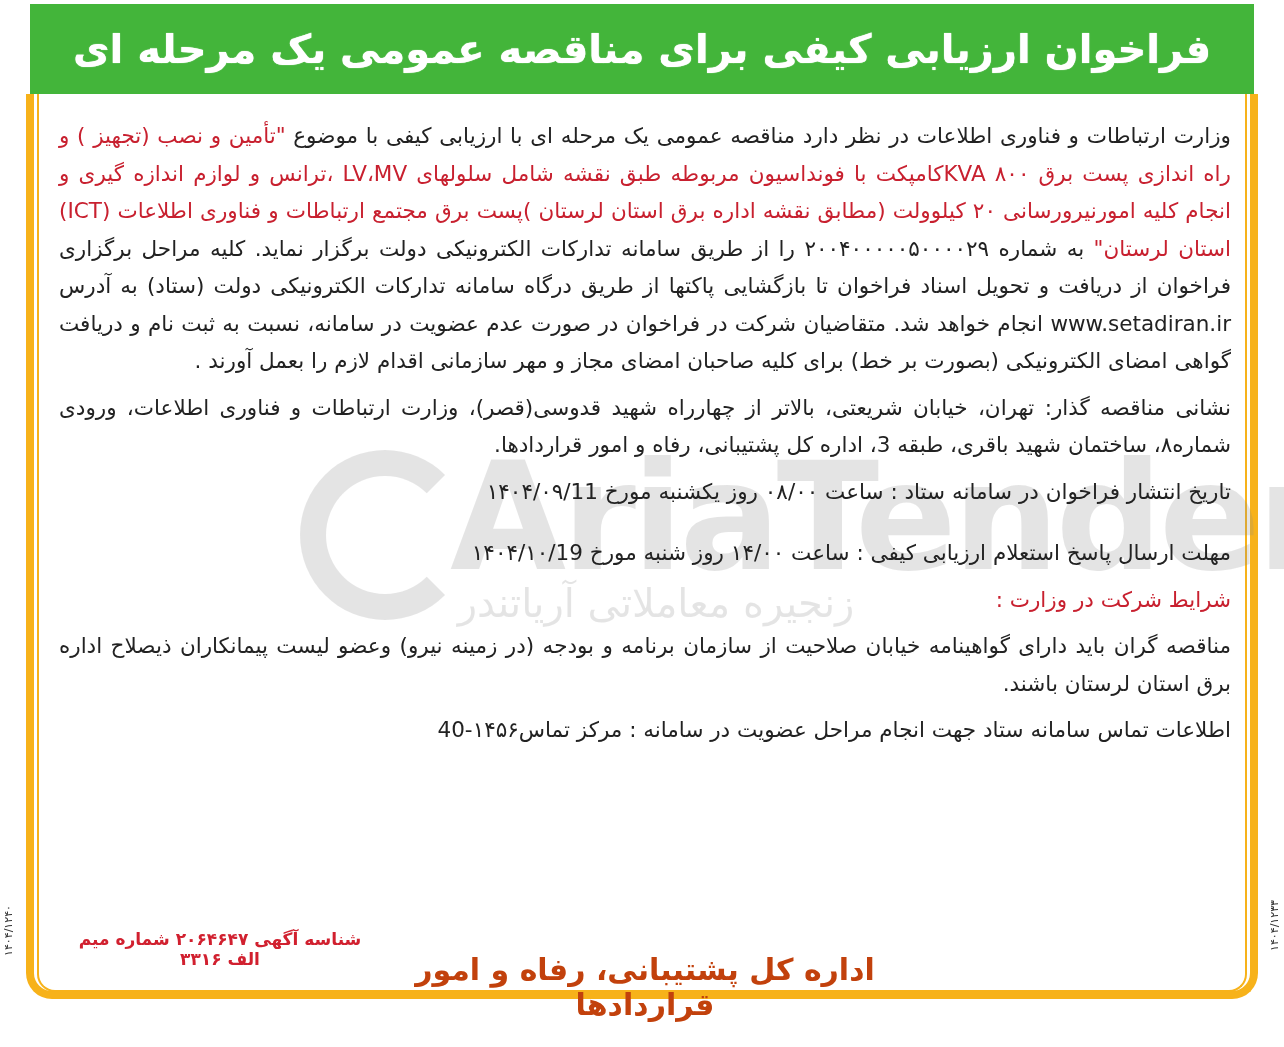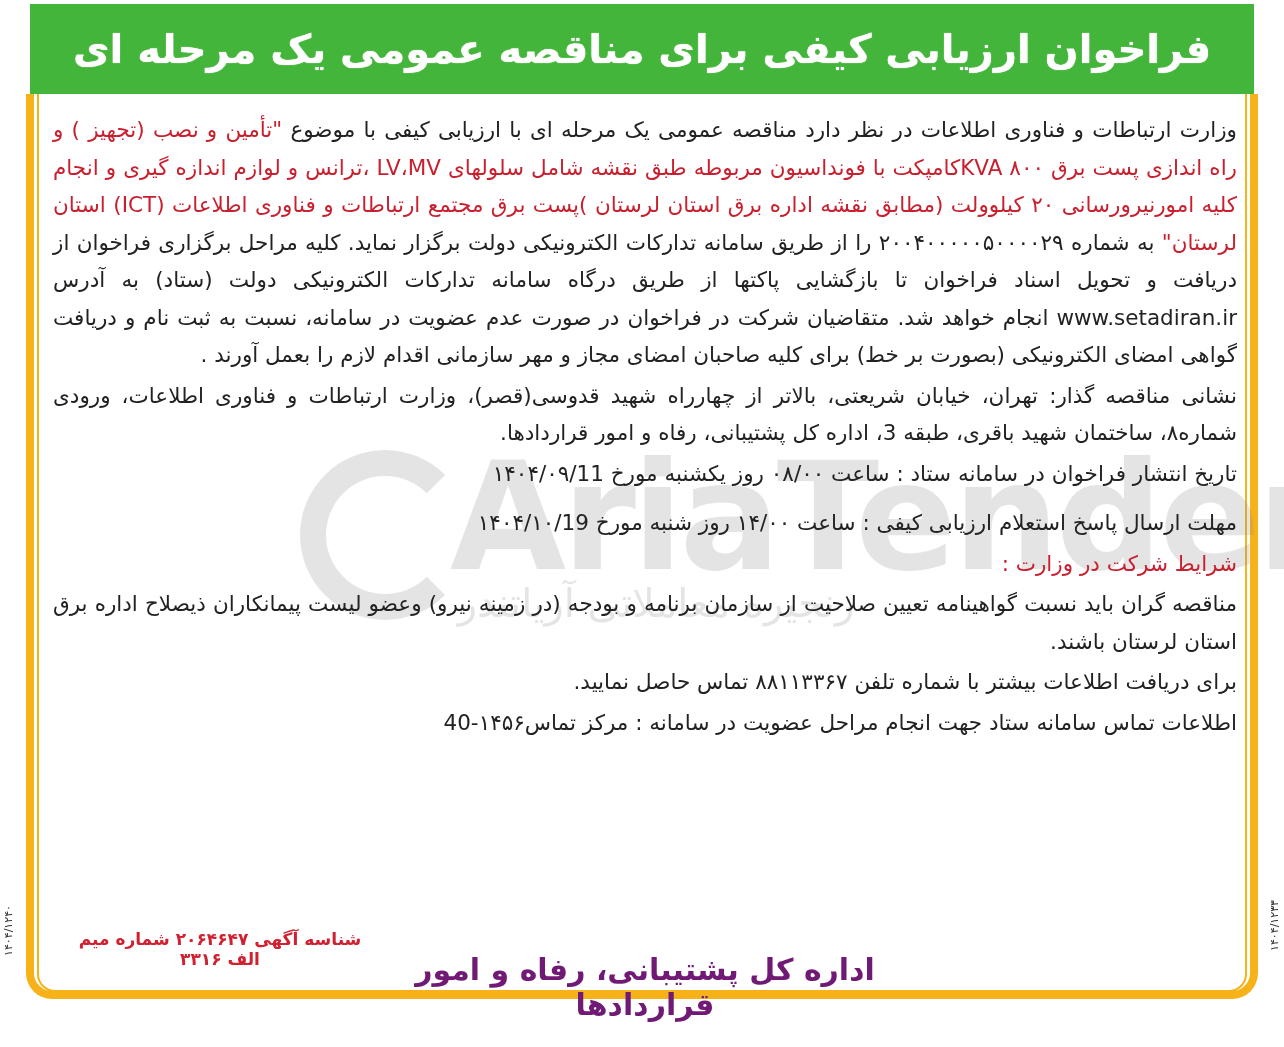--- a/index.html
+++ b/index.html
@@ -51,28 +51,28 @@
       font-size: 40px; color: #8a8a8a; direction: rtl; letter-spacing: 14px;
     }
 
     
     .content {
       position: absolute; left: 50px; top: 108px; width: 1190px;
       direction: rtl; text-align: justify; color: #222222;
       font-size: 21.5px; line-height: 37.5px;
       font-family: "DejaVu Sans", sans-serif;
     }
-    .content p { margin: 3px; }
+    .content p { margin: 9px; }
     .red { color: #c8202f; }
     .gap { height: 6px; }
 
     
     .footer-title {
       position: absolute; left: 380px; top: 952px; width: 530px; text-align: center;
-      direction: rtl; font-size: 30px; font-weight: bold; color: #701a75;
+      direction: rtl; font-size: 30px; font-weight: bold; color: #c2410c;
     }
     .footer-id {
       position: absolute; left: 60px; top: 929px; width: 320px; text-align: center;
       direction: rtl; font-size: 17px; font-weight: bold; color: #d1202f;
     }
 
     
     .side-left, .side-right {
       position: absolute; font-size: 11px; color: #333333;
       writing-mode: vertical-rl; direction: ltr;
@@ -100,22 +100,21 @@
 
   <div class="content">
     <p>
       <span>وزارت ارتباطات و فناوری اطلاعات در نظر دارد مناقصه عمومی یک مرحله ای با ارزیابی کیفی با موضوع </span><span class="red">"تأمین و نصب (تجهیز ) و راه اندازی پست برق KVA ۸۰۰کامپکت با فونداسیون مربوطه طبق نقشه شامل سلولهای LV،MV ،ترانس و لوازم اندازه گیری و انجام کلیه امورنیرورسانی ۲۰ کیلوولت (مطابق نقشه اداره برق استان لرستان )پست برق مجتمع ارتباطات و فناوری اطلاعات (ICT) استان لرستان"</span><span> به شماره ۲۰۰۴۰۰۰۰۰۵۰۰۰۰۲۹ را از طریق سامانه تدارکات الکترونیکی دولت برگزار نماید. کلیه مراحل برگزاری فراخوان از دریافت و تحویل اسناد فراخوان تا بازگشایی پاکتها از طریق درگاه سامانه تدارکات الکترونیکی دولت (ستاد) به آدرس www.setadiran.ir انجام خواهد شد. متقاضیان شرکت در فراخوان در صورت عدم عضویت  در سامانه، نسبت به ثبت نام  و دریافت گواهی امضای الکترونیکی (بصورت بر خط)  برای کلیه صاحبان امضای مجاز و مهر سازمانی اقدام لازم را بعمل آورند .</span>
     </p>
     <p> نشانی مناقصه گذار: تهران، خیابان شریعتی، بالاتر از چهارراه شهید قدوسی(قصر)، وزارت ارتباطات و فناوری اطلاعات، ورودی شماره۸، ساختمان شهید باقری، طبقه 3، اداره کل پشتیبانی، رفاه و امور قراردادها.</p>
     <p>تاریخ انتشار فراخوان در سامانه ستاد : ساعت ۰۸/۰۰ روز یکشنبه مورخ ۱۴۰۴/۰۹/11</p>
     <div class="gap"></div>
     <p>مهلت ارسال پاسخ استعلام ارزیابی کیفی : ساعت ۱۴/۰۰ روز شنبه مورخ ۱۴۰۴/۱۰/19</p>
     <p class="red">شرایط شرکت در وزارت :</p>
-    <p>مناقصه گران باید نسبت گواهینامه تعیین صلاحیت از سازمان برنامه و بودجه (در زمینه نیرو) وعضو لیست پیمانکاران ذیصلاح اداره برق استان لرستان باشند.</p>
-    <p>برای دریافت اطلاعات بیشتر با شماره تلفن ۸۸۱۱۳۳۶۷ تماس حاصل نمایید.</p>
+    <p>مناقصه گران باید دارای گواهینامه خیابان صلاحیت از سازمان برنامه و بودجه (در زمینه نیرو) وعضو لیست پیمانکاران ذیصلاح اداره برق استان لرستان باشند.</p>
     <p>اطلاعات تماس سامانه ستاد جهت انجام مراحل عضویت در سامانه : مرکز تماس۱۴۵۶-40</p>
   </div>
 
   <div class="footer-title">اداره کل پشتیبانی، رفاه و امور قراردادها</div>
   <div class="footer-id">شناسه آگهی ۲۰۶۴۶۴۷ شماره میم الف ۳۳۱۶</div>
 
   <div class="side-left">۱۴۰۴/۱۲۴۰</div>
   <div class="side-right">۱۴۰۴/۱۲۳۳</div>
 </div>
 

